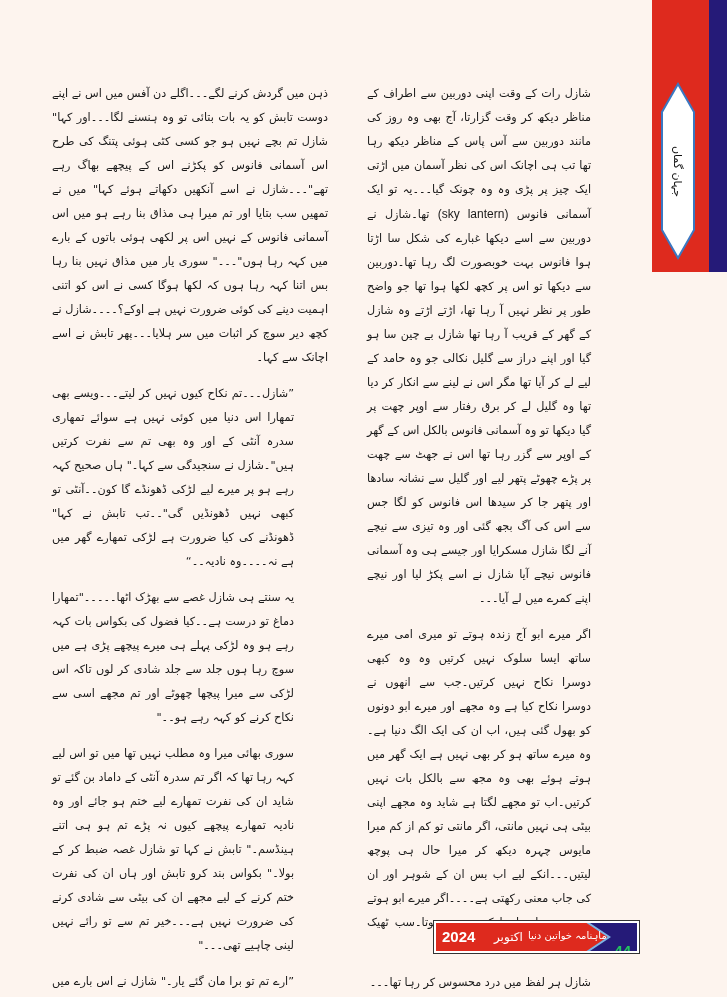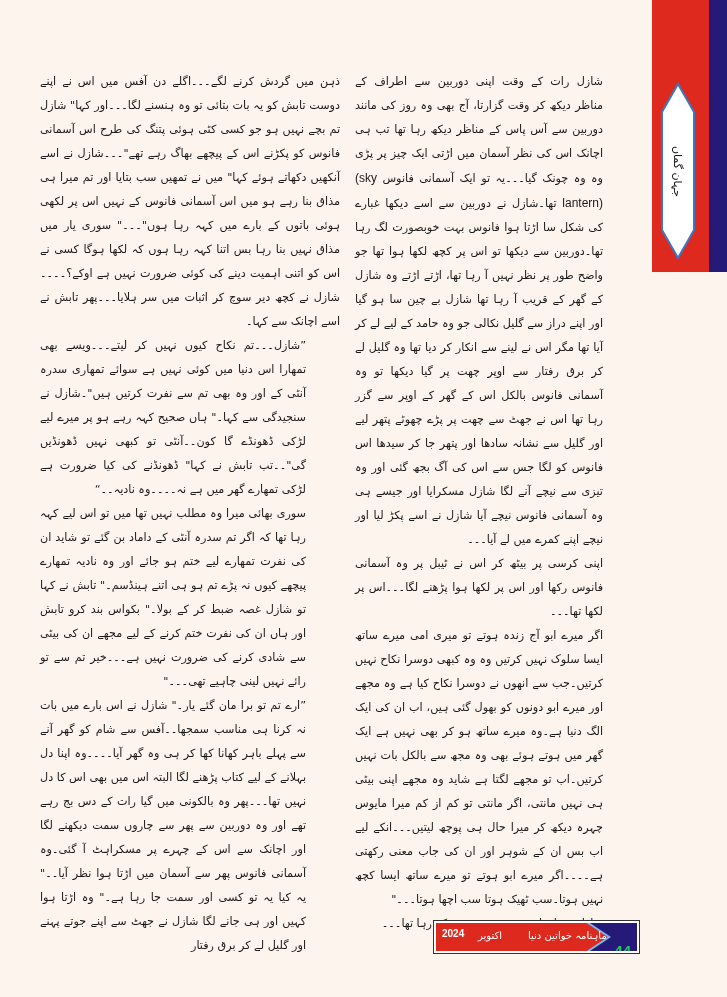--- a/index.html
+++ b/index.html
@@ -25,43 +25,43 @@
   .hex-text span {
     transform: rotate(90deg); white-space: nowrap; font-size: 11px; color: #111;
     direction: rtl;
   }
   .column {
     position: absolute; top: 70px; direction: rtl; text-align: justify;
     font-family: "DejaVu Sans", sans-serif; font-size: 11.2px; line-height: 24px;
   }
   .col-right { left: 355px; width: 282px; }
   .col-left { left: 40px; width: 300px; }
-  .column p { margin: 0; }
+  .column p { margin: 12px; }
   .indent { padding-right: 34px; }
   .center { text-align: center; padding-left: 40px; }
   .lat { direction: ltr; unicode-bidi: embed; font-family: "Liberation Sans", sans-serif; font-size: 12px; }
   .footer {
     position: absolute; left: 433px; top: 920px; width: 207px; height: 34px;
     border: 1px solid #333; background: #fff; box-sizing: border-box; padding: 2px;
   }
   .footer-inner { position: relative; width: 100%; height: 100%; overflow: hidden; background: #251a78; }
   .footer-red {
     position: absolute; left: 0; top: 0; width: 172px; height: 100%;
     background: #de2a1e; clip-path: polygon(0 0, 88% 0, 100% 50%, 88% 100%, 0 100%);
   }
   .footer-edge {
     position: absolute; left: 0; top: 0; width: 175px; height: 100%;
     background: #7fb4e3; clip-path: polygon(86% 0, 88% 0, 100% 50%, 88% 100%, 86% 100%, 98% 50%);
   }
   .footer-year {
     position: absolute; left: 6px; top: 5px; color: #fff; font-weight: bold;
-    font-family: "Liberation Sans", sans-serif; font-size: 10px;
+    font-family: "Liberation Sans", sans-serif; font-size: 15px;
   }
   .footer-month {
-    position: absolute; left: 42px; top: 7px; color: #fff; font-size: 10px; direction: rtl; font-family: Liberation Serif, serif;
+    position: absolute; left: 58px; top: 7px; color: #fff; font-size: 12px; direction: rtl; font-family: Liberation Serif, serif;
   }
   .footer-mag {
     position: absolute; left: 92px; top: 7px; color: #fff; font-size: 10px; direction: rtl; text-align: right;
   }
   .footer-page {
     position: absolute; right: 6px; top: 19px; color: #22c55e; font-weight: bold;
     font-family: "Liberation Sans", sans-serif; font-size: 15px;
   }
 </style>
 </head>
@@ -75,29 +75,29 @@
       <polygon points="18,2 34,30 34,148 18,176 2,148 2,30" fill="#ffffff" stroke="#3b78c2" stroke-width="2"></polygon>
     </svg>
     <div class="hex-text">
         <span>جہان گماں</span>
       </div>
   </div>
 </div>
 
 <div class="column col-right">
   <p class="indent"><span>شازل رات کے وقت اپنی دوربین سے اطراف کے مناظر دیکھ کر وقت گزارتا، آج بھی وہ روز کی مانند دوربین سے آس پاس کے مناظر دیکھ رہا تھا تب ہی اچانک اس کی نظر آسمان میں اڑتی ایک چیز پر پڑی وہ وہ چونک گیا۔۔۔یہ تو ایک آسمانی فانوس</span> <span class="lat">(sky lantern)</span> <span>تھا۔شازل نے دوربین سے اسے دیکھا غبارے کی شکل سا اڑتا ہوا فانوس بہت خوبصورت لگ رہا تھا۔دوربین سے دیکھا تو اس پر کچھ لکھا ہوا تھا جو واضح طور پر نظر نہیں آ رہا تھا، اڑتے اڑتے وہ شازل کے گھر کے قریب آ رہا تھا شازل بے چین سا ہو گیا اور اپنے دراز سے گلیل نکالی جو وہ حامد کے لیے لے کر آیا تھا مگر اس نے لینے سے انکار کر دیا تھا وہ گلیل لے کر برق رفتار سے اوپر چھت پر گیا دیکھا تو وہ آسمانی فانوس بالکل اس کے گھر کے اوپر سے گزر رہا تھا اس نے جھٹ سے چھت پر پڑے چھوٹے پتھر لیے اور گلیل سے نشانہ سادھا اور پتھر جا کر سیدھا اس فانوس کو لگا جس سے اس کی آگ بجھ گئی اور وہ تیزی سے نیچے آنے لگا شازل مسکرایا اور جیسے ہی وہ آسمانی فانوس نیچے آیا شازل نے اسے پکڑ لیا اور نیچے اپنے کمرے میں لے آیا۔۔۔</span></p>
-  <p class="indent">اپنی کرسی پر بیٹھ کر اس نے ٹیبل پر وہ آسمانی فانوس رکھا اور اس پر لکھا ہوا پڑھنے لگا۔۔۔اس پر لکھا تھا۔۔۔</p>
   <p class="indent">اگر میرے ابو آج زندہ ہوتے تو میری امی میرے ساتھ ایسا سلوک نہیں کرتیں وہ وہ کبھی دوسرا نکاح نہیں کرتیں۔جب سے انھوں نے دوسرا نکاح کیا ہے وہ مجھے اور میرے ابو دونوں کو بھول گئی ہیں، اب ان کی ایک الگ دنیا ہے۔وہ میرے ساتھ ہو کر بھی نہیں ہے ایک گھر میں ہوتے ہوئے بھی وہ مجھ سے بالکل بات نہیں کرتیں۔اب تو مجھے لگتا ہے شاید وہ مجھے اپنی بیٹی ہی نہیں مانتی، اگر مانتی تو کم از کم میرا مایوس چہرہ دیکھ کر میرا حال ہی پوچھ لیتیں۔۔۔انکے لیے اب بس ان کے شوہر اور ان کی جاب معنی رکھتی ہے۔۔۔۔اگر میرے ابو ہوتے تو میرے ساتھ ایسا کچھ نہیں ہوتا۔سب ٹھیک ہوتا سب اچھا ہوتا۔۔۔"</p>
   <p class="indent">شازل ہر لفظ میں درد محسوس کر رہا تھا۔۔۔</p>
 
 </div>
 
 <div class="column col-left">
   <p>ذہن میں گردش کرنے لگے۔۔۔اگلے دن آفس میں اس نے اپنے دوست تابش کو یہ بات بتائی تو وہ ہنسنے لگا۔۔۔اور کہا" شازل تم بچے نہیں ہو جو کسی کٹی ہوئی پتنگ کی طرح اس آسمانی فانوس کو پکڑنے اس کے پیچھے بھاگ رہے تھے"۔۔۔شازل نے اسے آنکھیں دکھاتے ہوئے کہا" میں نے تمھیں سب بتایا اور تم میرا ہی مذاق بنا رہے ہو میں اس آسمانی فانوس کے نہیں اس پر لکھی ہوئی باتوں کے بارے میں کہہ رہا ہوں"۔۔۔" سوری یار میں مذاق نہیں بنا رہا بس اتنا کہہ رہا ہوں کہ لکھا ہوگا کسی نے اس کو اتنی اہمیت دینے کی کوئی ضرورت نہیں ہے اوکے؟۔۔۔۔شازل نے کچھ دیر سوچ کر اثبات میں سر ہلایا۔۔۔پھر تابش نے اسے اچانک سے کہا۔</p>
   <p class="indent">”شازل۔۔۔تم نکاح کیوں نہیں کر لیتے۔۔۔ویسے بھی تمھارا اس دنیا میں کوئی نہیں ہے سوائے تمھاری سدرہ آنٹی کے اور وہ بھی تم سے نفرت کرتیں ہیں"۔شازل نے سنجیدگی سے کہا۔" ہاں صحیح کہہ رہے ہو پر میرے لیے لڑکی ڈھونڈے گا کون۔۔آنٹی تو کبھی نہیں ڈھونڈیں گی"۔۔تب تابش نے کہا" ڈھونڈنے کی کیا ضرورت ہے لڑکی تمھارے گھر میں ہے نہ۔۔۔۔وہ نادیہ۔۔“</p>
+  <p class="indent">یہ سنتے ہی شازل غصے سے بھڑک اٹھا۔۔۔۔۔"تمھارا دماغ تو درست ہے۔۔کیا فضول کی بکواس بات کہہ رہے ہو وہ لڑکی پہلے ہی میرے پیچھے پڑی ہے میں سوچ رہا ہوں جلد سے جلد شادی کر لوں تاکہ اس لڑکی سے میرا پیچھا چھوٹے اور تم مجھے اسی سے نکاح کرنے کو کہہ رہے ہو۔۔"</p>
   <p class="indent">سوری بھائی میرا وہ مطلب نہیں تھا میں تو اس لیے کہہ رہا تھا کہ اگر تم سدرہ آنٹی کے داماد بن گئے تو شاید ان کی نفرت تمھارے لیے ختم ہو جائے اور وہ نادیہ تمھارے پیچھے کیوں نہ پڑے تم ہو ہی اتنے ہینڈسم۔" تابش نے کہا تو شازل غصہ ضبط کر کے بولا۔" بکواس بند کرو تابش اور ہاں ان کی نفرت ختم کرنے کے لیے مجھے ان کی بیٹی سے شادی کرنے کی ضرورت نہیں ہے۔۔۔خیر تم سے تو رائے نہیں لینی چاہیے تھی۔۔۔"</p>
   <p class="indent">”ارے تم تو برا مان گئے یار۔" شازل نے اس بارے میں بات نہ کرنا ہی مناسب سمجھا۔۔آفس سے شام کو گھر آنے سے پہلے باہر کھانا کھا کر ہی وہ گھر آیا۔۔۔۔وہ اپنا دل بہلانے کے لیے کتاب پڑھنے لگا البتہ اس میں بھی اس کا دل نہیں تھا۔۔۔پھر وہ بالکونی میں گیا رات کے دس بج رہے تھے اور وہ دوربین سے پھر سے چاروں سمت دیکھنے لگا اور اچانک سے اس کے چہرے پر مسکراہٹ آ گئی۔وہ آسمانی فانوس پھر سے آسمان میں اڑتا ہوا نظر آیا۔۔" یہ کیا یہ تو کسی اور سمت جا رہا ہے۔" وہ اڑتا ہوا کہیں اور ہی جانے لگا شازل نے جھٹ سے اپنے جوتے پہنے اور گلیل لے کر برق رفتار</p>
 </div>
 
 <div class="footer">
   <div class="footer-inner">
     <div class="footer-red"></div>
     <div class="footer-edge"></div>
     <span class="footer-year">2024</span>
     <span class="footer-month">اکتوبر</span>

